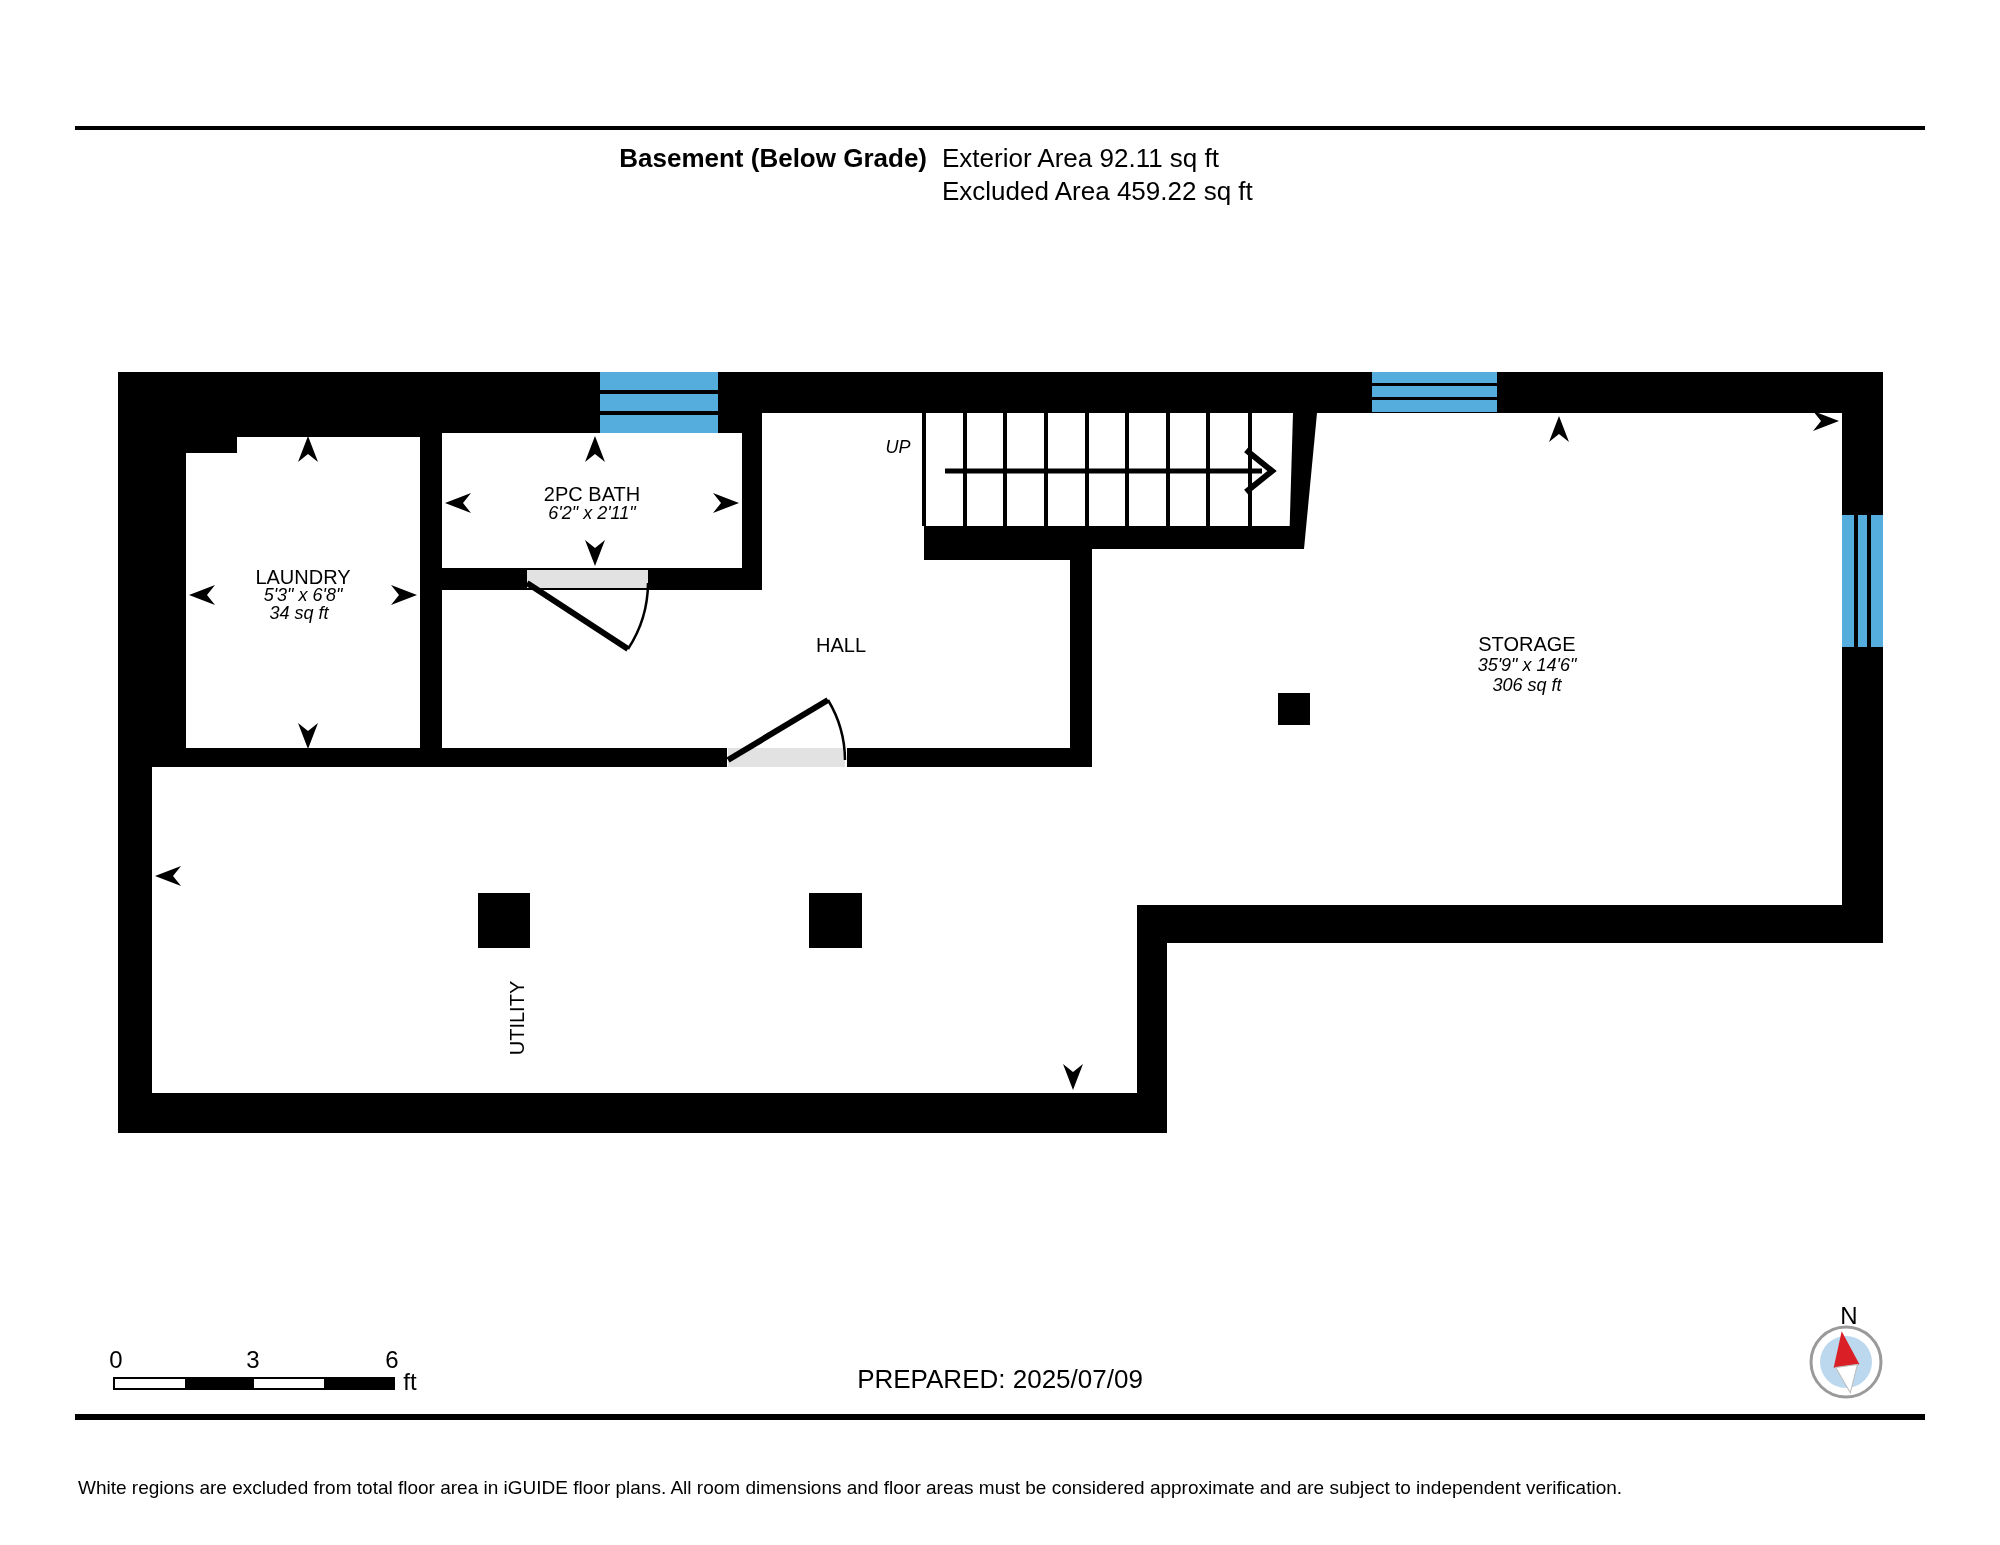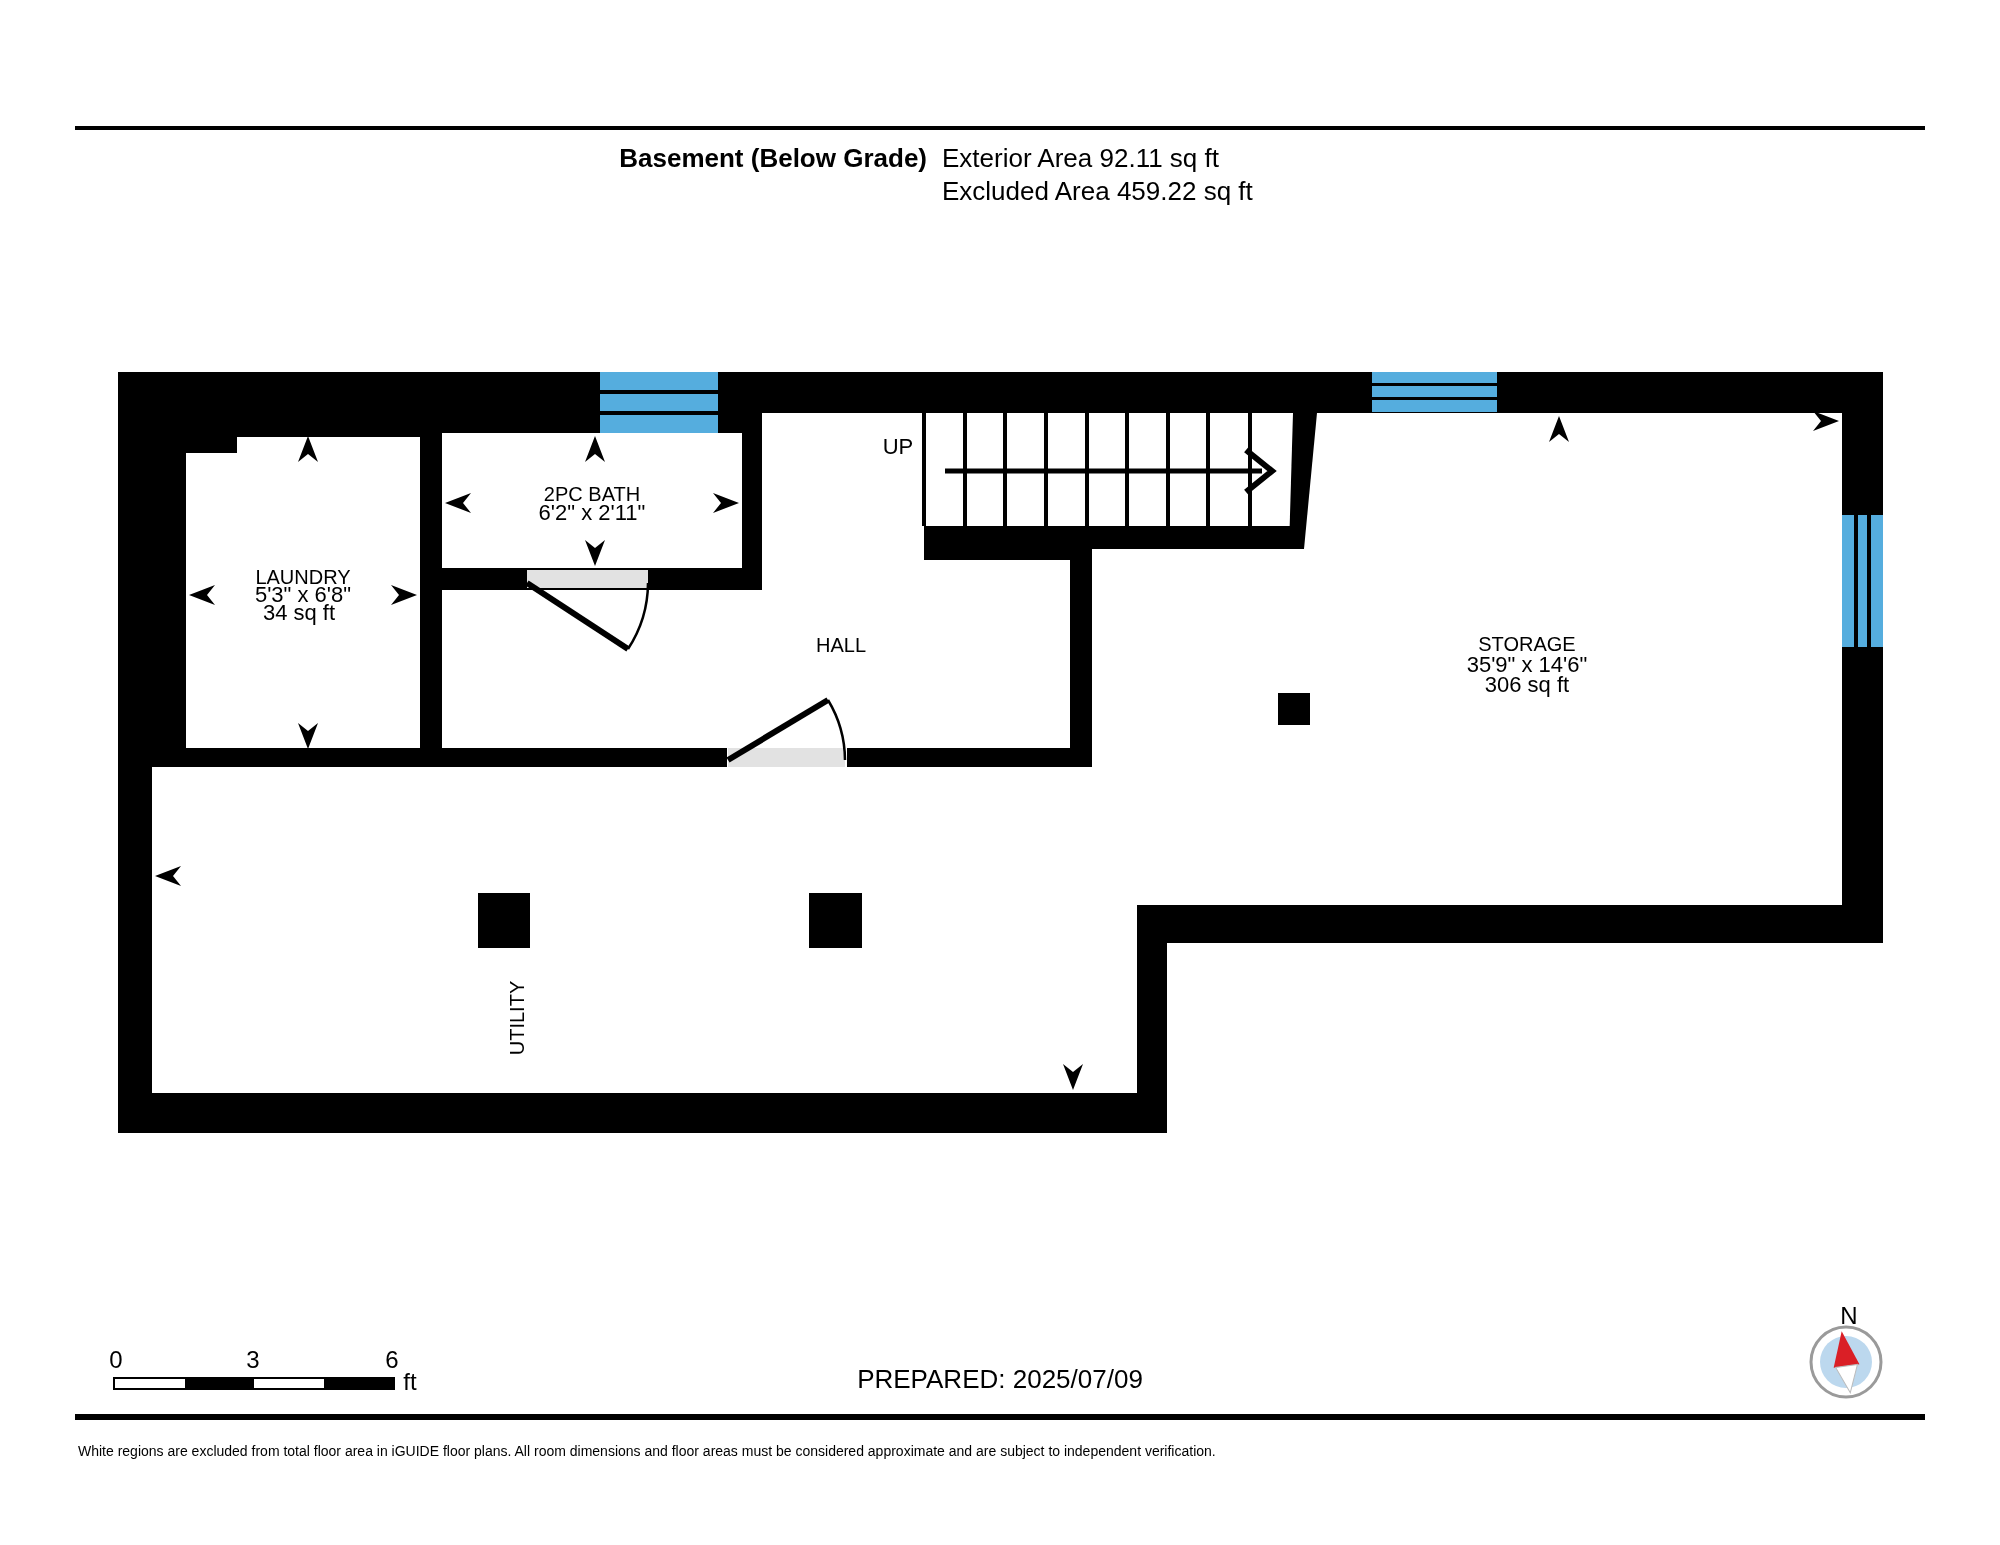--- a/index.html
+++ b/index.html
@@ -4,23 +4,23 @@
 <style>
   html,body{margin:0;padding:0;background:#fff;}
   #canvas{position:relative;width:2000px;height:1545px;background:#ffffff;overflow:hidden;
           font-family:"Liberation Sans", sans-serif;color:#000;}
   .abs{position:absolute;}
   .wall{position:absolute;background:#000;}
   .label{position:absolute;transform:translate(-50%,-50%);white-space:nowrap;text-align:center;color:#000;}
   .t-title{font-size:44px;font-weight:bold;}
   .t-sub{font-size:26px;}
   .t-room{font-size:20px;}
-  .t-dim{font-size:22px;}
+  .t-dim{font-size:18px;font-style:italic;}
   .t-scale{font-size:24px;}
-  .t-foot{font-size:14px;}
+  .t-foot{font-size:19px;margin-top:34px;}
   .rule{position:absolute;background:#000;}
   .window-h{position:absolute;background:#55ADDE;}
   .window-h .bar{position:absolute;left:0;width:100%;height:4px;background:#000;}
   .window-v{position:absolute;background:#55ADDE;}
   .window-v .bar{position:absolute;top:0;height:100%;width:4px;background:#000;}
   .door-gap{position:absolute;background:#E2E2E2;}
   .col{position:absolute;background:#000;}
   svg.overlay{position:absolute;left:0;top:0;}
   .vertical{transform:translate(-50%,-50%) rotate(-90deg);}
   .scalebar{position:absolute;left:113px;top:1377px;width:282px;height:13px;border:2px solid #000;box-sizing:border-box;display:flex;}

